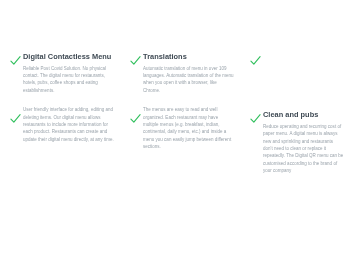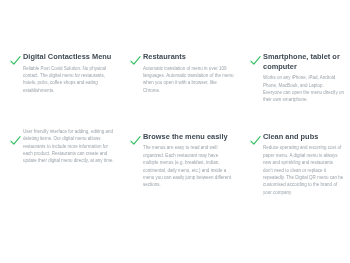--- a/index.html
+++ b/index.html
@@ -15,21 +15,21 @@
   }
 
   .features-grid {
     position: absolute;
     left: 0;
     top: 48px;
     width: 350px;
     display: grid;
     grid-template-columns: 120px 120px 110px;
     grid-auto-rows: auto;
-    row-gap: 24px;
+    row-gap: 12px;
   }
 
   .feature-cell {
     display: flex;
     align-items: flex-start;
     padding: 0 6px 0 0;
     box-sizing: border-box;
   }
 
   .check-wrap {
@@ -87,56 +87,51 @@
     </div>
   </div>
 
   <div class="feature-cell">
     <span class="check-wrap">
       <svg class="check-icon" viewBox="0 0 24 24" fill="none" xmlns="http://www.w3.org/2000/svg" aria-hidden="true">
         <path d="M2 13.2 L8.4 20 L22 3.4" stroke="#2fbf5c" stroke-width="2.4" stroke-linecap="round" stroke-linejoin="round"></path>
       </svg>
     </span>
     <div class="feature-body">
-      <div class="feature-title">Restaurants</div>
+      <div class="feature-title">Translations</div>
       <div class="feature-desc">Automatic translation of menu in over 109 languages. Automatic translation of the menu when you open it with a browser, like Chrome.</div>
     </div>
   </div>
 
   <div class="feature-cell">
     <span class="check-wrap">
       <svg class="check-icon" viewBox="0 0 24 24" fill="none" xmlns="http://www.w3.org/2000/svg" aria-hidden="true">
         <path d="M2 13.2 L8.4 20 L22 3.4" stroke="#2fbf5c" stroke-width="2.4" stroke-linecap="round" stroke-linejoin="round"></path>
       </svg>
     </span>
-    <div class="feature-body">
-      <div class="feature-title">Smartphone, tablet or computer</div>
-      <div class="feature-desc">Works on any iPhone, iPad, Android Phone, MacBook, and Laptop. Everyone can open the menu directly on their own smartphone.</div>
-    </div>
   </div>
 
   <div class="feature-cell">
     <span class="check-wrap">
       <svg class="check-icon" viewBox="0 0 24 24" fill="none" xmlns="http://www.w3.org/2000/svg" aria-hidden="true">
         <path d="M2 13.2 L8.4 20 L22 3.4" stroke="#2fbf5c" stroke-width="2.4" stroke-linecap="round" stroke-linejoin="round"></path>
       </svg>
     </span>
     <div class="feature-body">
       <div class="feature-desc">User friendly interface for adding, editing and deleting items. Our digital menu allows restaurants to include more information for each product. Restaurants can create and update their digital menu directly, at any time.</div>
     </div>
   </div>
 
   <div class="feature-cell">
     <span class="check-wrap">
       <svg class="check-icon" viewBox="0 0 24 24" fill="none" xmlns="http://www.w3.org/2000/svg" aria-hidden="true">
         <path d="M2 13.2 L8.4 20 L22 3.4" stroke="#2fbf5c" stroke-width="2.4" stroke-linecap="round" stroke-linejoin="round"></path>
       </svg>
     </span>
     <div class="feature-body">
-      <div class="feature-title">Browse the menu easily</div>
       <div class="feature-desc">The menus are easy to read and well organized. Each restaurant may have multiple menus (e.g. breakfast, indian, continental, daily menu, etc.) and inside a menu you can easily jump between different sections.</div>
     </div>
   </div>
 
   <div class="feature-cell">
     <span class="check-wrap">
       <svg class="check-icon" viewBox="0 0 24 24" fill="none" xmlns="http://www.w3.org/2000/svg" aria-hidden="true">
         <path d="M2 13.2 L8.4 20 L22 3.4" stroke="#2fbf5c" stroke-width="2.4" stroke-linecap="round" stroke-linejoin="round"></path>
       </svg>
     </span>

